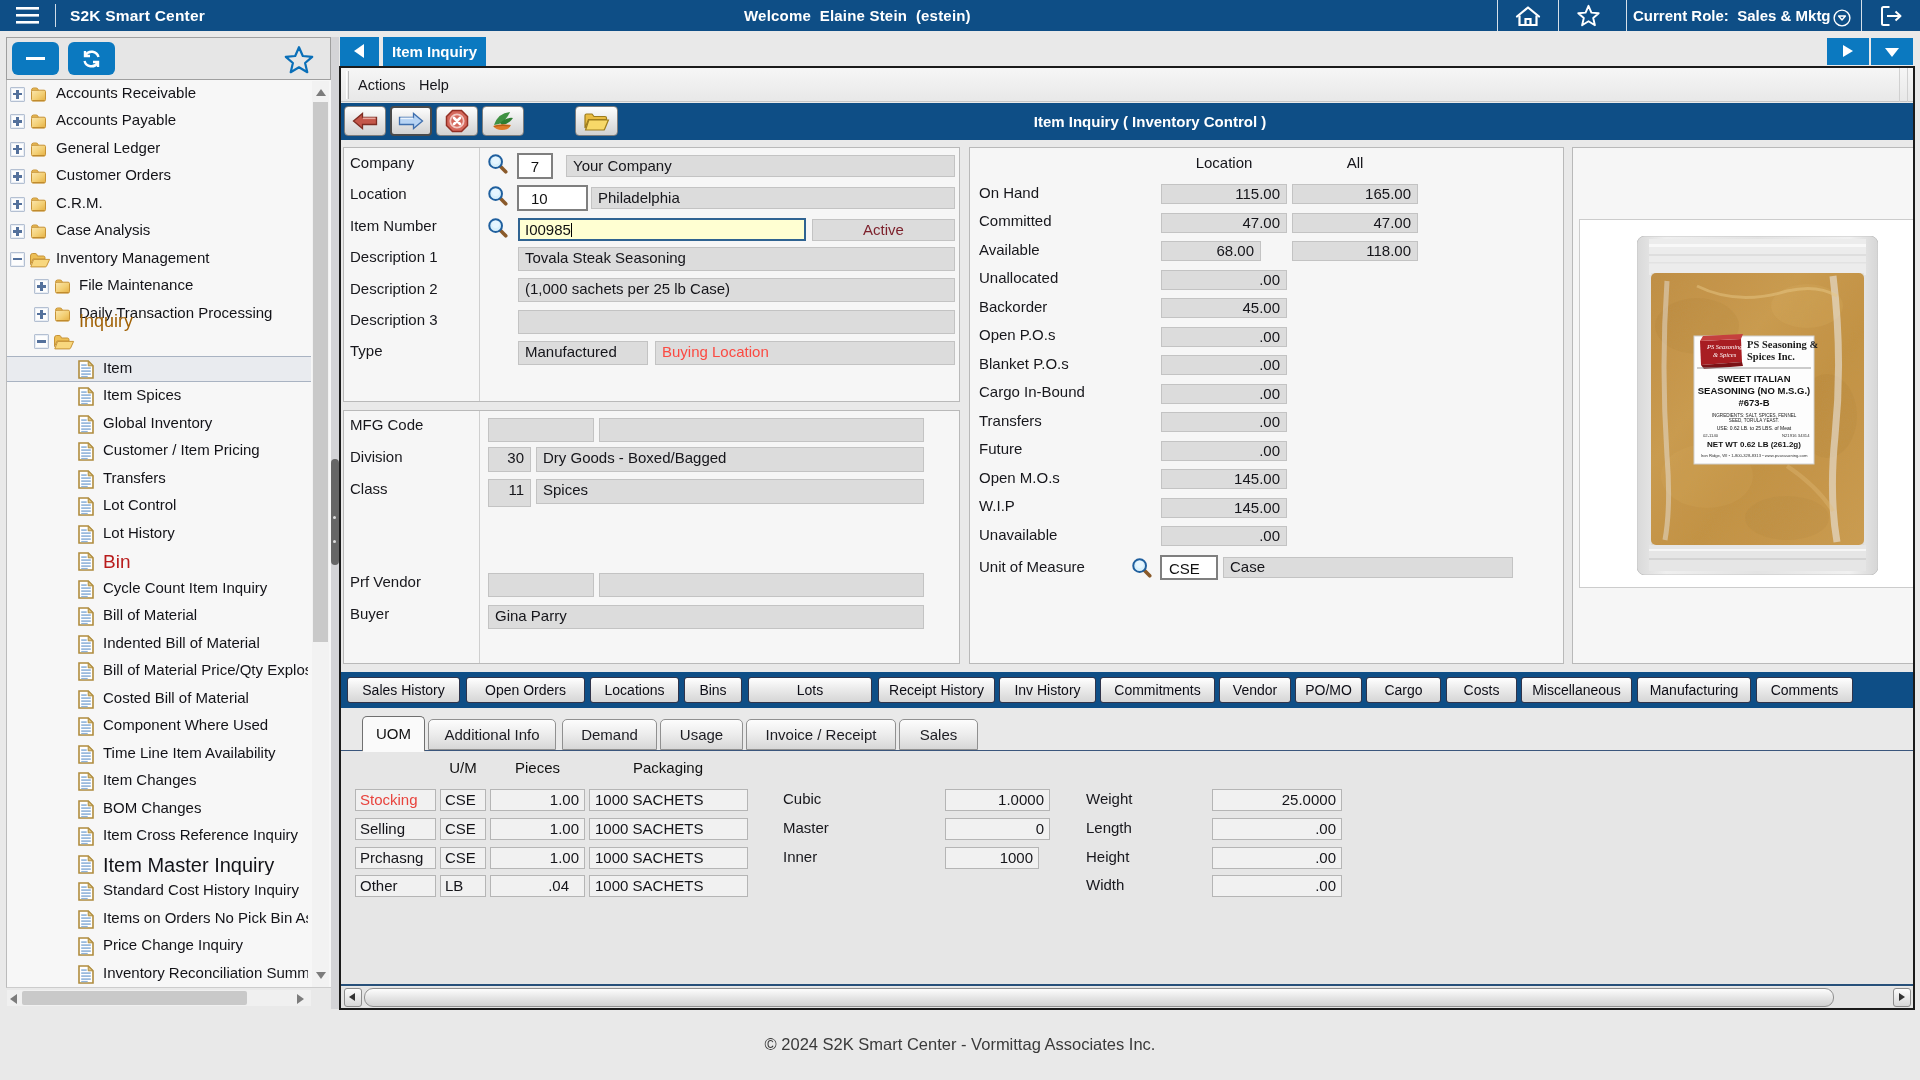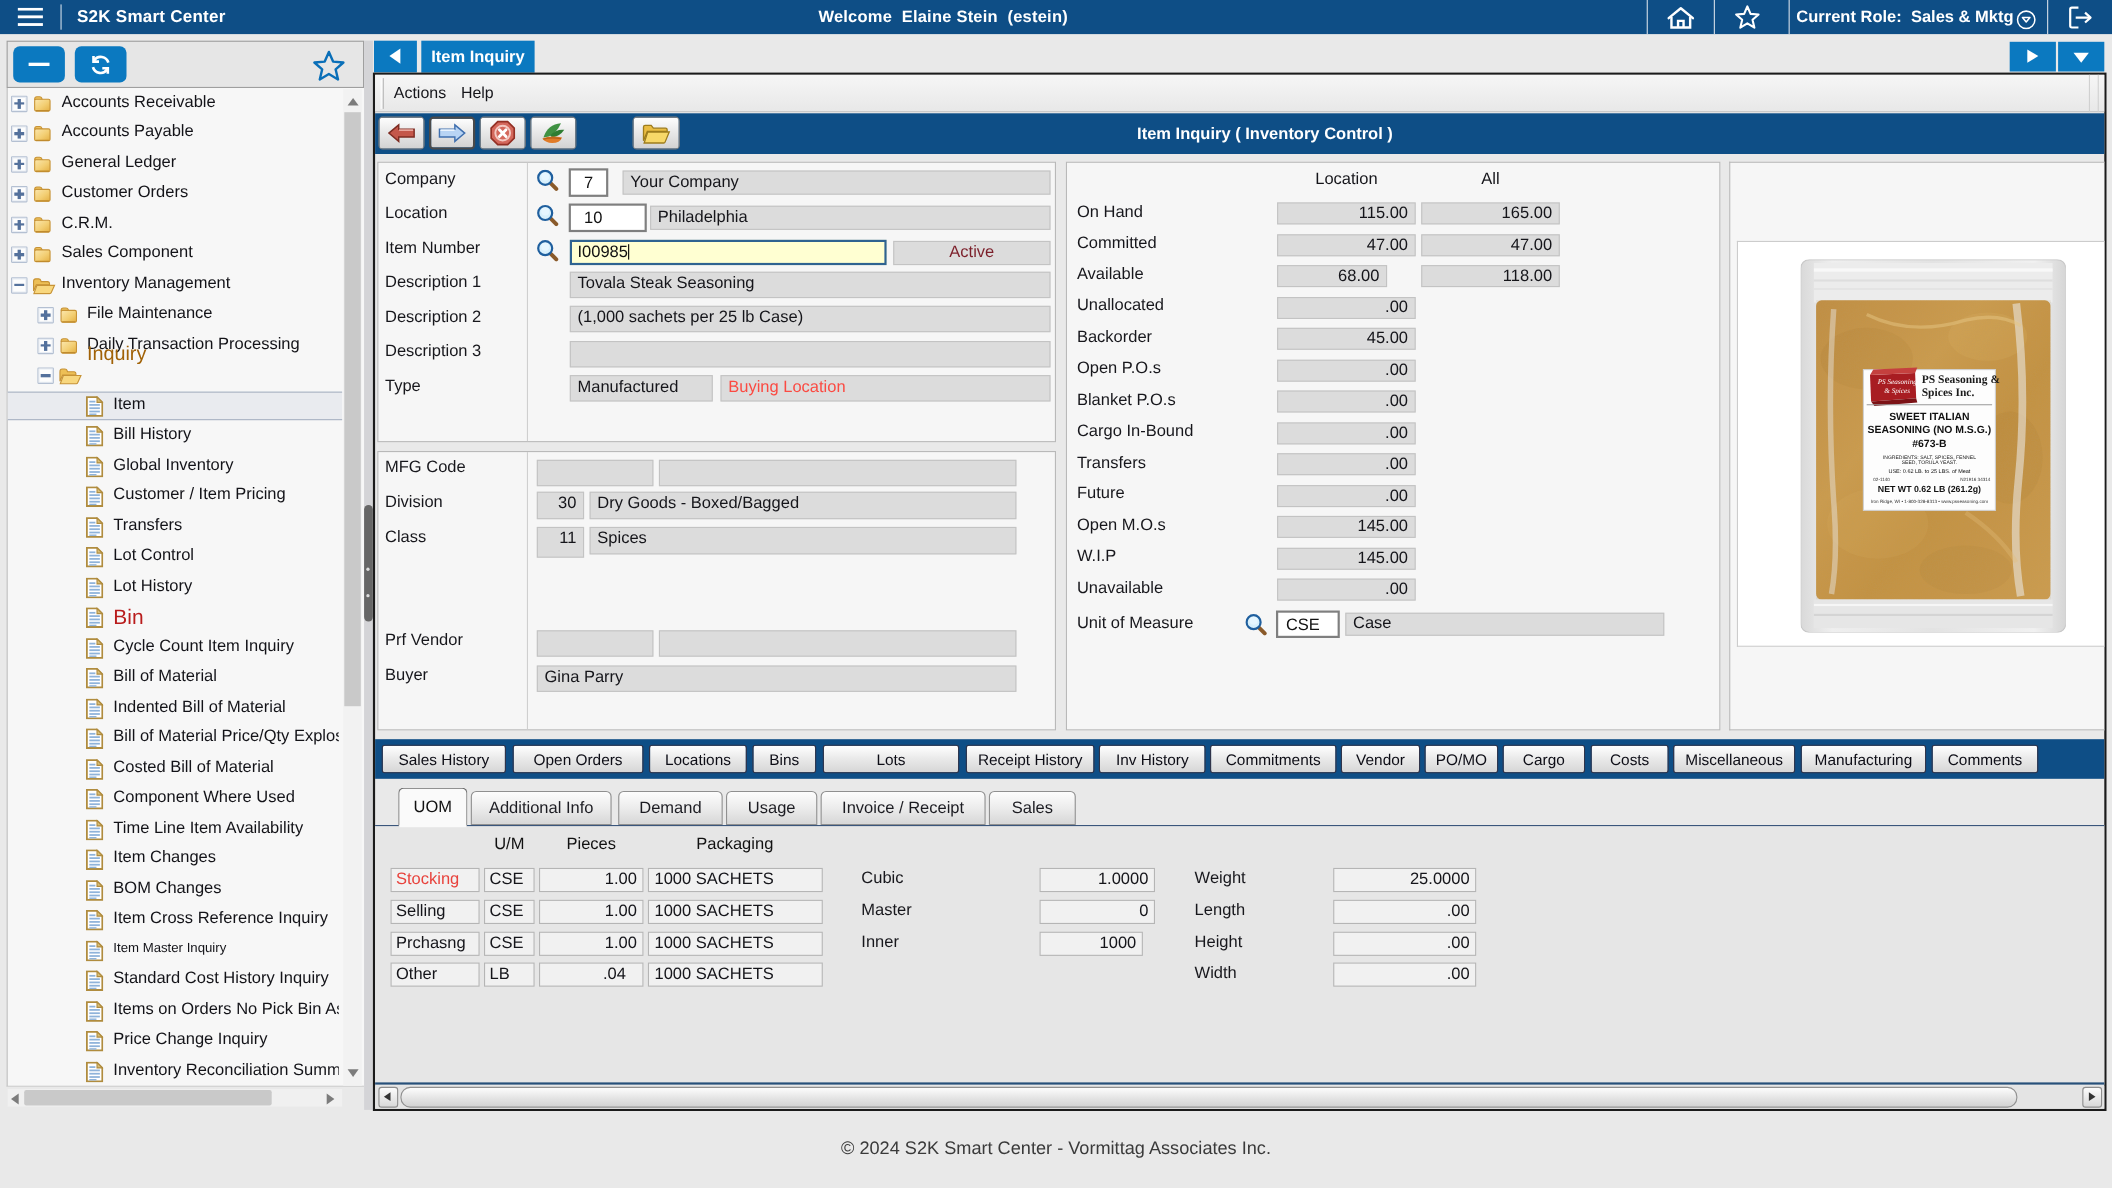--- a/index.html
+++ b/index.html
@@ -122,21 +122,21 @@
   </svg>
 <div class="ab" style="left:56px;top:193.5px;width:252px;height:21px;overflow:hidden;font-size:15px;color:#131318;white-space:nowrap;">C.R.M.</div>
 <div class="ab" style="left:10px;top:224.0px;width:15px;height:15px;background:#fdfdfd;border:1px solid #b4c0d2;border-radius:1px;box-shadow:inset 0 0 0 1px #e8edf4;"></div>
 <div class="ab" style="left:13px;top:230.2px;width:9px;height:2.4px;background:#54719c;"></div>
 <div class="ab" style="left:16.2px;top:227.0px;width:2.4px;height:9px;background:#54719c;"></div>
 <svg class="ab" style="left:30px;top:222.0px;" width="17" height="18" viewBox="0 0 17 18">
     <path d="M1.5 5.5 Q1.5 3 3.5 3 H6 Q7.6 3 8 4.3 L8.4 5.5 Z" fill="#edc05c" stroke="#c79336" stroke-width="1"></path>
     <rect x="1.5" y="5.2" width="14" height="10.8" rx="1.4" fill="url(#foldg)" stroke="#c79336" stroke-width="1"></rect>
     <path d="M2.5 15.6 H14.5" stroke="#c08b2d" stroke-width="1.2"></path>
   </svg>
-<div class="ab" style="left:56px;top:221.0px;width:252px;height:21px;overflow:hidden;font-size:15px;color:#131318;white-space:nowrap;">Sales Component</div>
+<div class="ab" style="left:56px;top:221.0px;width:252px;height:21px;overflow:hidden;font-size:15px;color:#131318;white-space:nowrap;">Case Analysis</div>
 <div class="ab" style="left:10px;top:251.5px;width:15px;height:15px;background:#fdfdfd;border:1px solid #b4c0d2;border-radius:1px;box-shadow:inset 0 0 0 1px #e8edf4;"></div>
 <div class="ab" style="left:13px;top:257.7px;width:9px;height:2.4px;background:#54719c;"></div>
 <svg class="ab" style="left:29px;top:249.5px;" width="22" height="18" viewBox="0 0 22 18">
     <path d="M1.5 6 Q1.5 3.5 3.5 3.5 H6 Q7.6 3.5 8 4.8 L8.4 6 H14.5 Q16 6.2 16 7.6 V9 H4 L1.5 14.5 Z" fill="#edbf56" stroke="#c79336" stroke-width="1"></path>
     <path d="M4.6 9.4 H20.6 L17.5 16.2 Q17.2 16.9 16.3 16.9 H1.8 Z" fill="#f8d77e" stroke="#c79336" stroke-width="1"></path>
   </svg>
 <div class="ab" style="left:56px;top:248.5px;width:252px;height:21px;overflow:hidden;font-size:15px;color:#131318;white-space:nowrap;">Inventory Management</div>
 <div class="ab" style="left:34px;top:279.0px;width:15px;height:15px;background:#fdfdfd;border:1px solid #b4c0d2;border-radius:1px;box-shadow:inset 0 0 0 1px #e8edf4;"></div>
 <div class="ab" style="left:37px;top:285.2px;width:9px;height:2.4px;background:#54719c;"></div>
 <div class="ab" style="left:40.2px;top:282.0px;width:2.4px;height:9px;background:#54719c;"></div>
@@ -175,21 +175,21 @@
 <div class="ab" style="left:103px;top:358.5px;width:205px;height:21px;overflow:hidden;font-size:15px;color:#131318;white-space:nowrap;">Item</div>
 <svg class="ab" style="left:78px;top:387.0px;" width="16" height="19" viewBox="0 0 16 19">
     <path d="M1 1 H10.2 L15 5.8 V18 H1 Z" fill="#ffffff" stroke="#b08c3e" stroke-width="1.6"></path>
     <path d="M10.2 1 L15 5.8 H10.2 Z" fill="#d8bf7a" stroke="#b08c3e" stroke-width="1"></path>
     <rect x="3.2" y="4.3" width="5.5" height="1.6" fill="#8fb3da"></rect>
     <rect x="3.2" y="7.3" width="9.6" height="1.6" fill="#8fb3da"></rect>
     <rect x="3.2" y="10.3" width="9.6" height="1.6" fill="#8fb3da"></rect>
     <rect x="3.2" y="13.3" width="9.6" height="1.6" fill="#8fb3da"></rect>
     <rect x="3.2" y="15.9" width="6.5" height="1.3" fill="#8fb3da"></rect>
   </svg>
-<div class="ab" style="left:103px;top:386.0px;width:205px;height:21px;overflow:hidden;font-size:15px;color:#131318;white-space:nowrap;">Bill History</div>
+<div class="ab" style="left:103px;top:386.0px;width:205px;height:21px;overflow:hidden;font-size:15px;color:#131318;white-space:nowrap;">Item Spices</div>
 <svg class="ab" style="left:78px;top:414.5px;" width="16" height="19" viewBox="0 0 16 19">
     <path d="M1 1 H10.2 L15 5.8 V18 H1 Z" fill="#ffffff" stroke="#b08c3e" stroke-width="1.6"></path>
     <path d="M10.2 1 L15 5.8 H10.2 Z" fill="#d8bf7a" stroke="#b08c3e" stroke-width="1"></path>
     <rect x="3.2" y="4.3" width="5.5" height="1.6" fill="#8fb3da"></rect>
     <rect x="3.2" y="7.3" width="9.6" height="1.6" fill="#8fb3da"></rect>
     <rect x="3.2" y="10.3" width="9.6" height="1.6" fill="#8fb3da"></rect>
     <rect x="3.2" y="13.3" width="9.6" height="1.6" fill="#8fb3da"></rect>
     <rect x="3.2" y="15.9" width="6.5" height="1.3" fill="#8fb3da"></rect>
   </svg>
 <div class="ab" style="left:103px;top:413.5px;width:205px;height:21px;overflow:hidden;font-size:15px;color:#131318;white-space:nowrap;">Global Inventory</div>
@@ -345,21 +345,21 @@
 <div class="ab" style="left:103px;top:826.0px;width:205px;height:21px;overflow:hidden;font-size:15px;color:#131318;white-space:nowrap;">Item Cross Reference Inquiry</div>
 <svg class="ab" style="left:78px;top:854.5px;" width="16" height="19" viewBox="0 0 16 19">
     <path d="M1 1 H10.2 L15 5.8 V18 H1 Z" fill="#ffffff" stroke="#b08c3e" stroke-width="1.6"></path>
     <path d="M10.2 1 L15 5.8 H10.2 Z" fill="#d8bf7a" stroke="#b08c3e" stroke-width="1"></path>
     <rect x="3.2" y="4.3" width="5.5" height="1.6" fill="#8fb3da"></rect>
     <rect x="3.2" y="7.3" width="9.6" height="1.6" fill="#8fb3da"></rect>
     <rect x="3.2" y="10.3" width="9.6" height="1.6" fill="#8fb3da"></rect>
     <rect x="3.2" y="13.3" width="9.6" height="1.6" fill="#8fb3da"></rect>
     <rect x="3.2" y="15.9" width="6.5" height="1.3" fill="#8fb3da"></rect>
   </svg>
-<div class="ab" style="left:103px;top:853.5px;width:205px;height:21px;overflow:hidden;font-size:12px;color:#131318;white-space:nowrap;">Item Master Inquiry</div>
+<div class="ab" style="left:103px;top:853.5px;width:205px;height:21px;overflow:hidden;font-size:20px;color:#131318;white-space:nowrap;">Item Master Inquiry</div>
 <svg class="ab" style="left:78px;top:882.0px;" width="16" height="19" viewBox="0 0 16 19">
     <path d="M1 1 H10.2 L15 5.8 V18 H1 Z" fill="#ffffff" stroke="#b08c3e" stroke-width="1.6"></path>
     <path d="M10.2 1 L15 5.8 H10.2 Z" fill="#d8bf7a" stroke="#b08c3e" stroke-width="1"></path>
     <rect x="3.2" y="4.3" width="5.5" height="1.6" fill="#8fb3da"></rect>
     <rect x="3.2" y="7.3" width="9.6" height="1.6" fill="#8fb3da"></rect>
     <rect x="3.2" y="10.3" width="9.6" height="1.6" fill="#8fb3da"></rect>
     <rect x="3.2" y="13.3" width="9.6" height="1.6" fill="#8fb3da"></rect>
     <rect x="3.2" y="15.9" width="6.5" height="1.3" fill="#8fb3da"></rect>
   </svg>
 <div class="ab" style="left:103px;top:881.0px;width:205px;height:21px;overflow:hidden;font-size:15px;color:#131318;white-space:nowrap;">Standard Cost History Inquiry</div>

